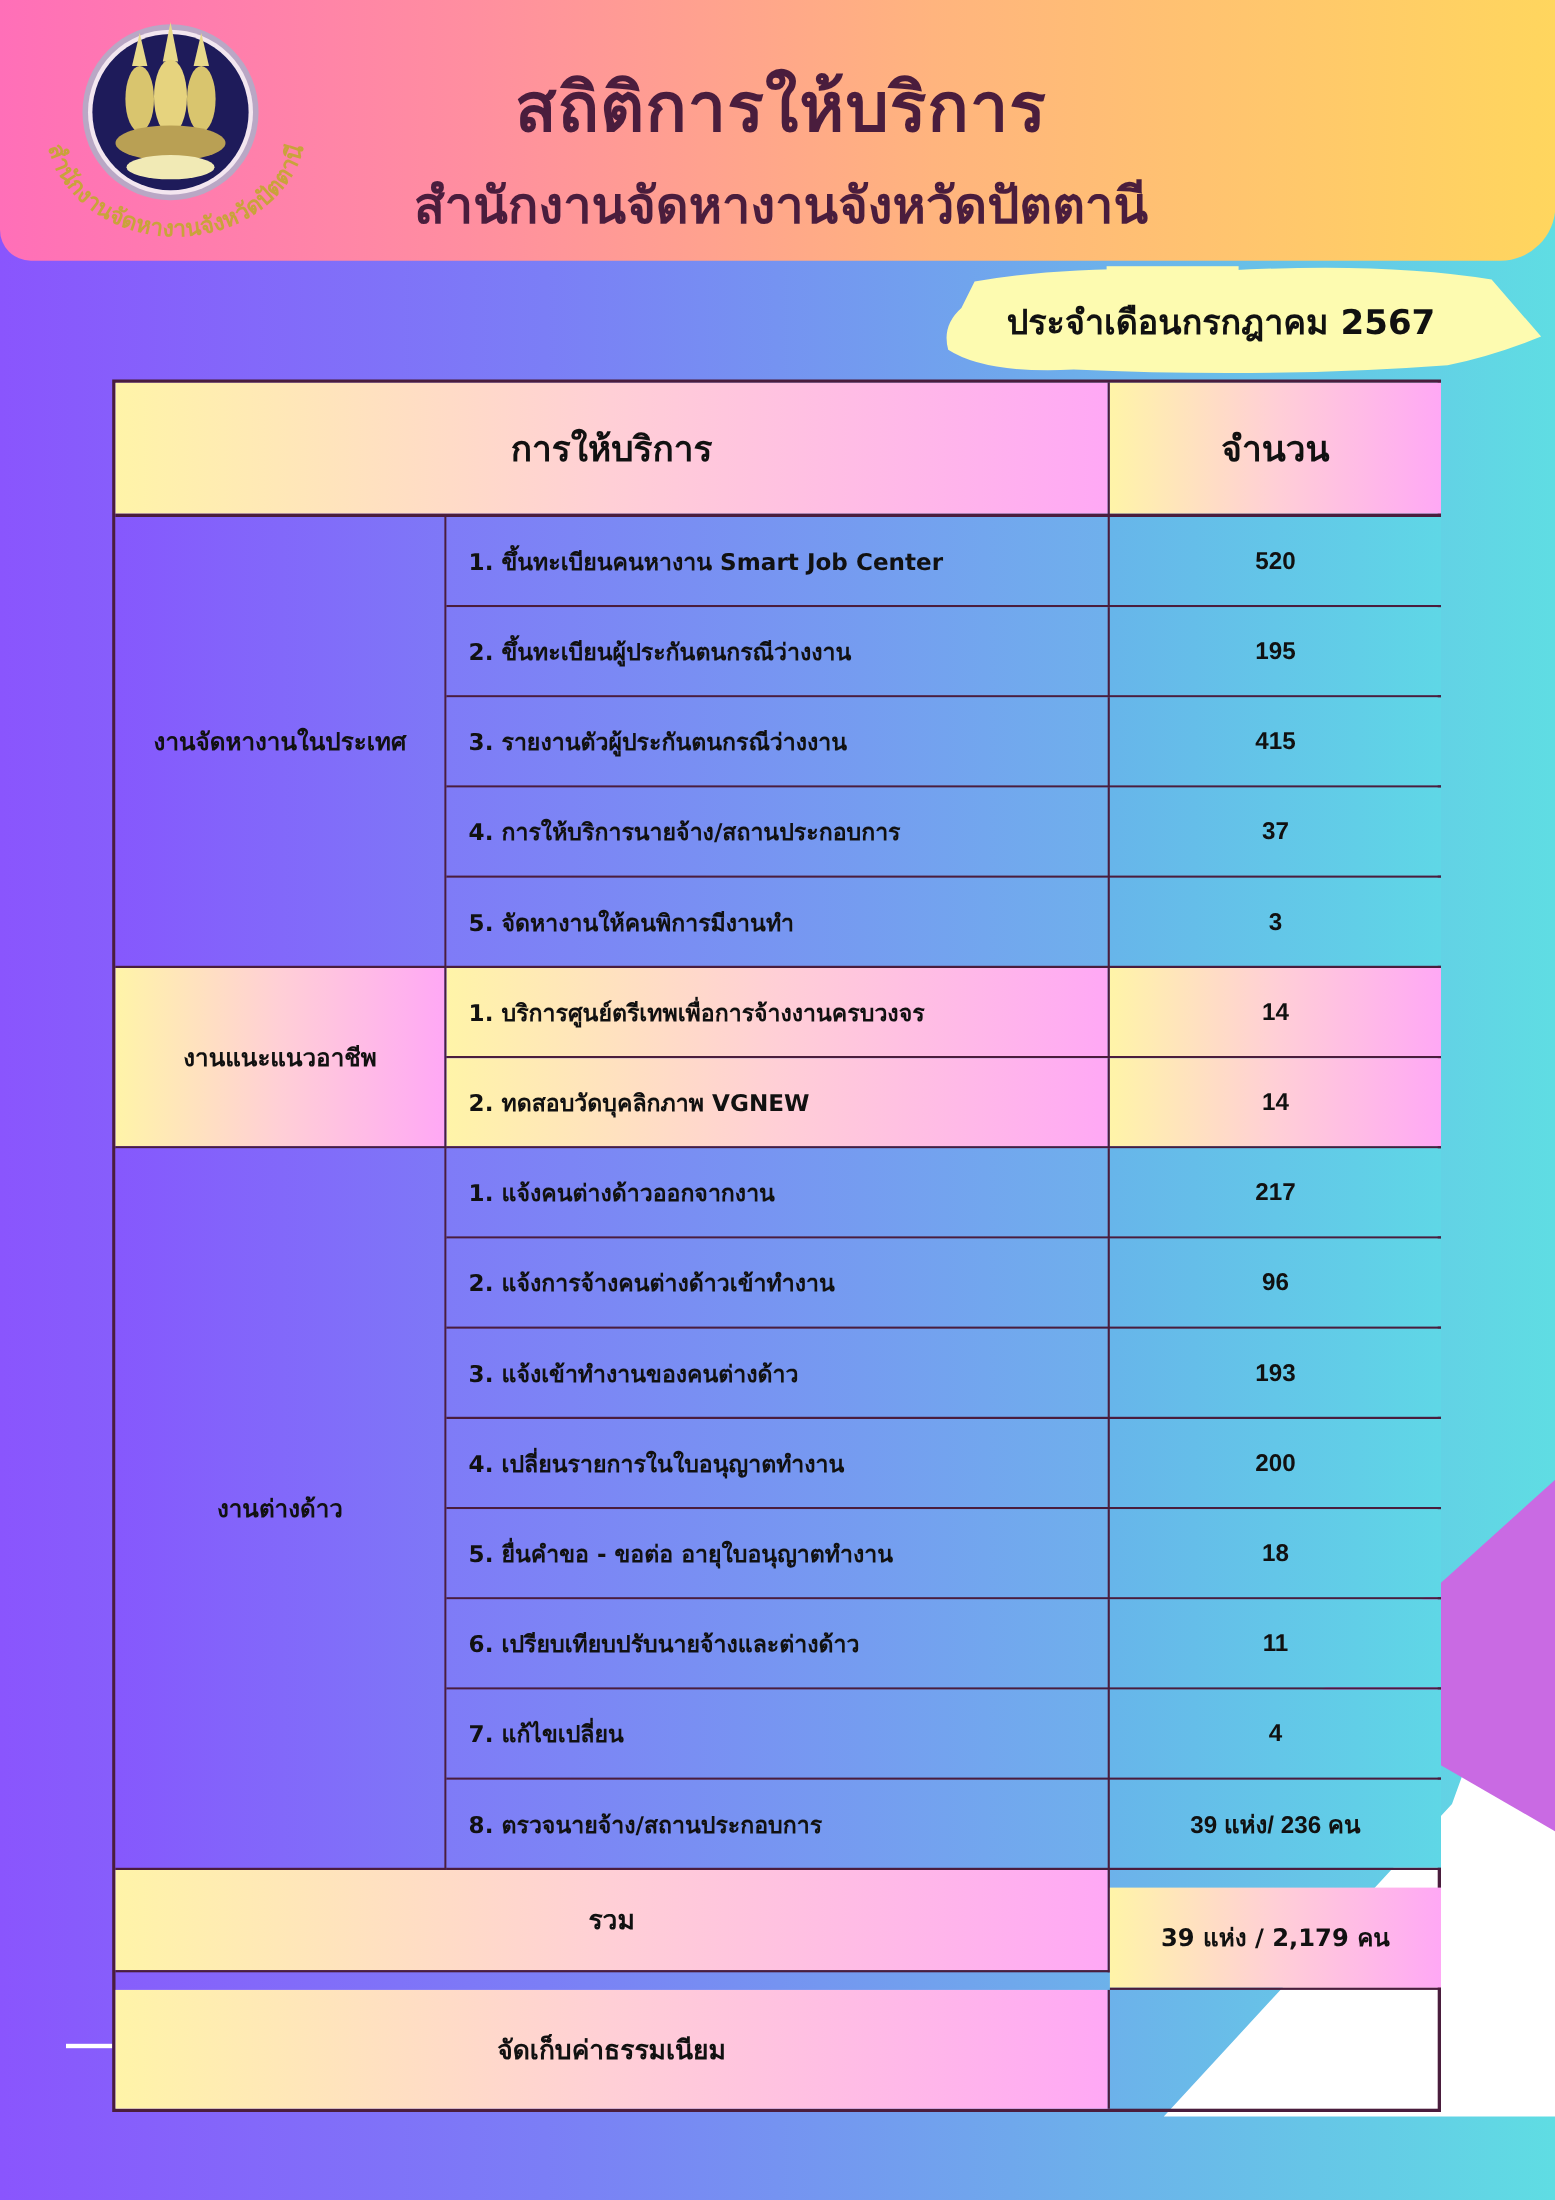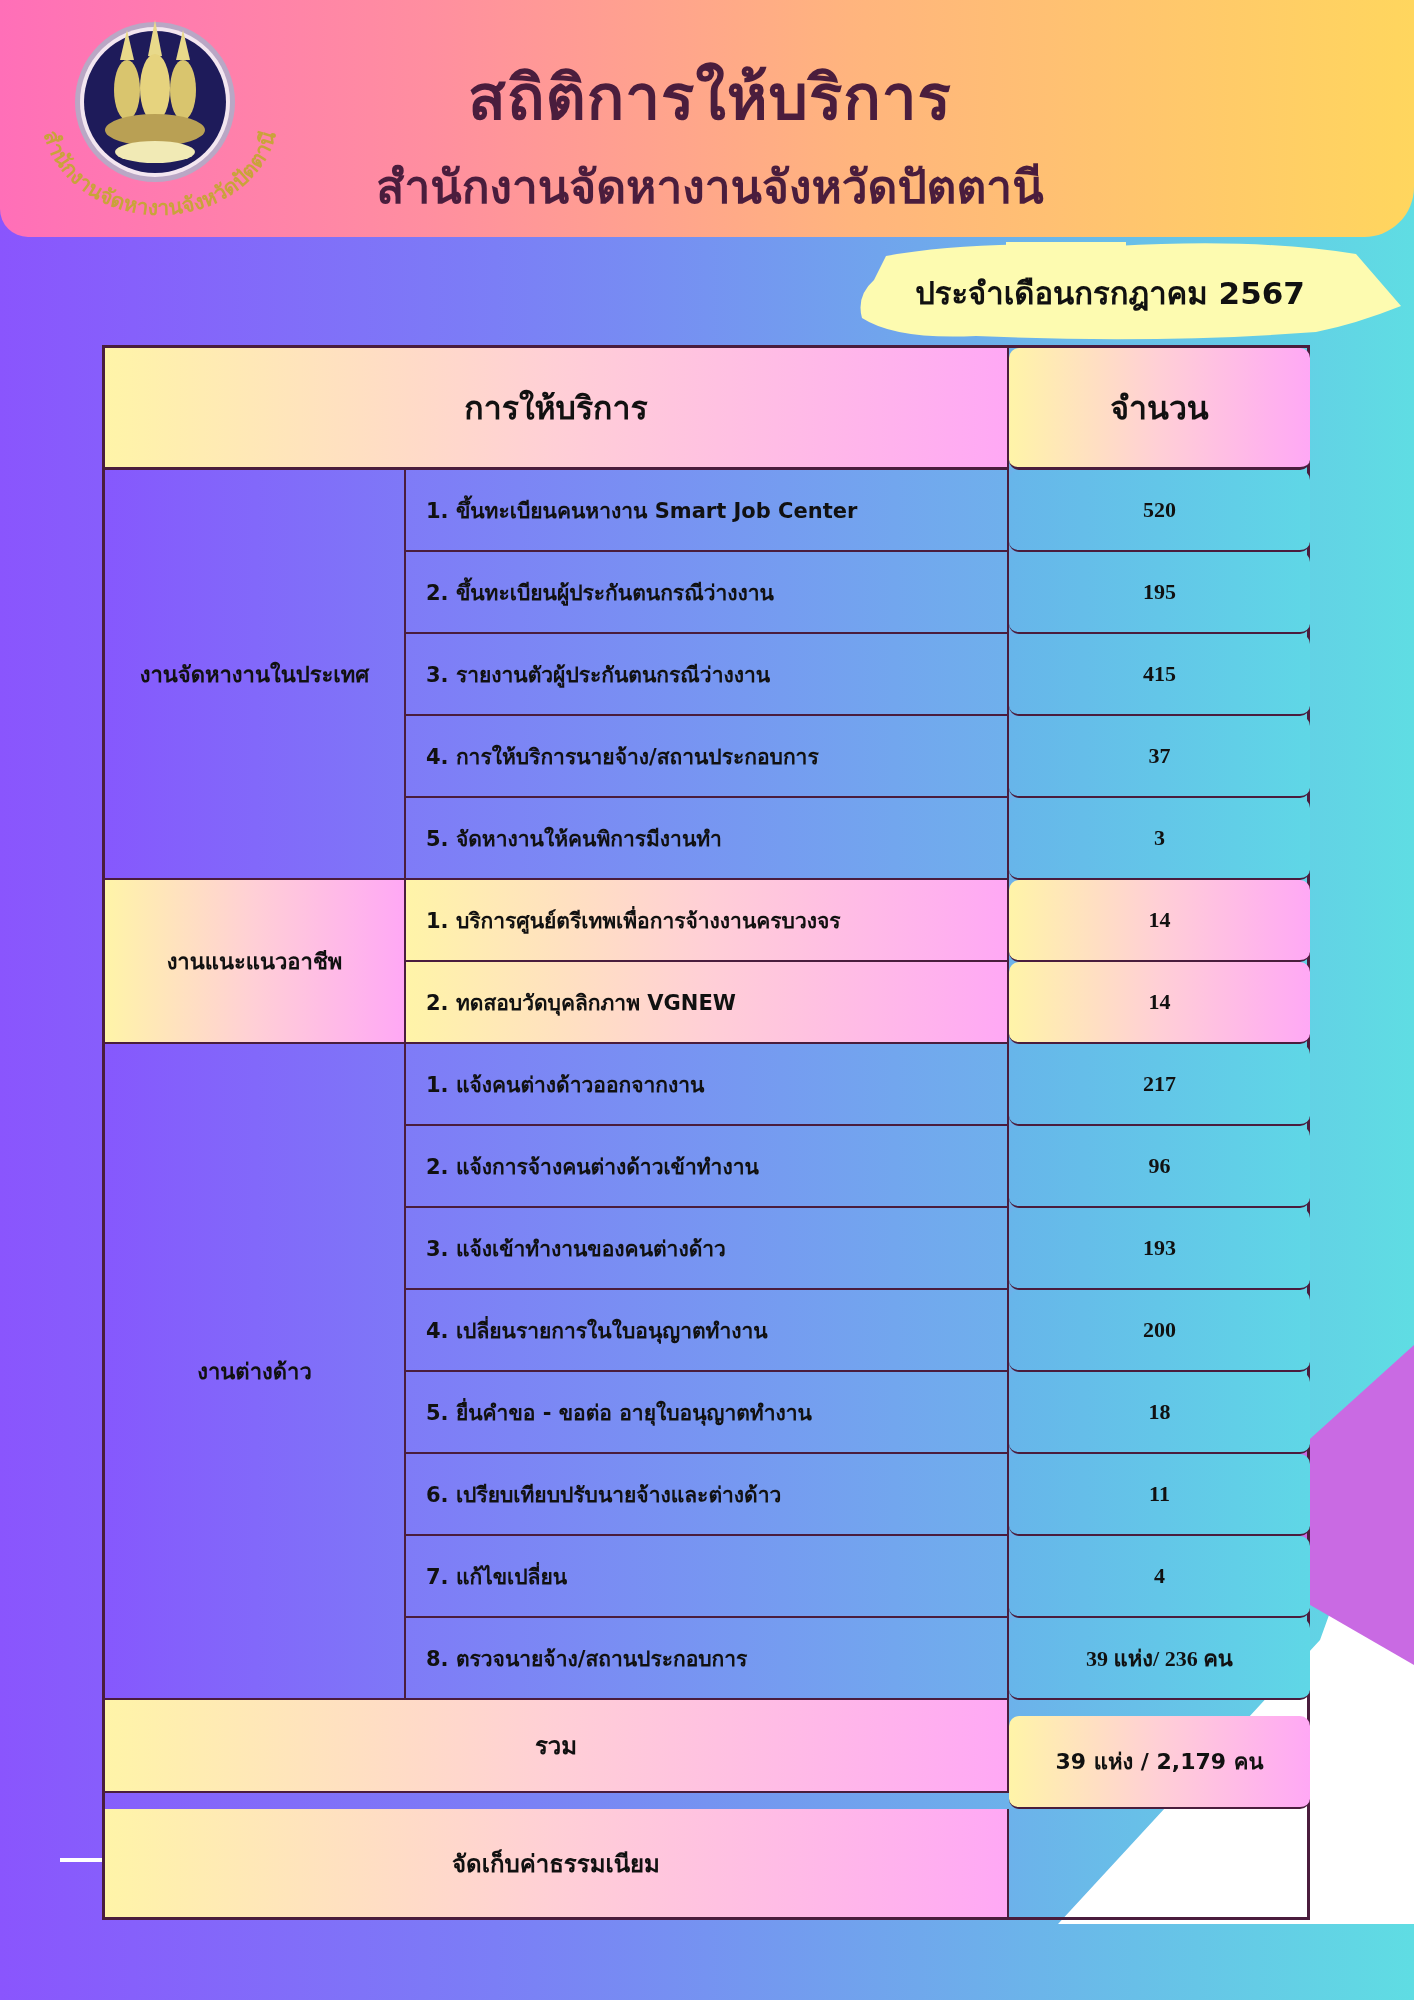--- a/index.html
+++ b/index.html
@@ -50,40 +50,40 @@
     border: 3px solid #4a1d3d;
     display: grid;
     grid-template-columns: 301px 603px 301px;
   }
   .cell {
     border-right: 2px solid #4a1d3d;
     border-bottom: 2px solid #4a1d3d;
     display: flex; align-items: center;
     color: #111;
   }
-  .cell.last-col { border-right: none; border-radius: 10px; }
+  .cell.last-col { border-right: none; }
   .head {
     height: 122px; justify-content: center;
     font-family: "DejaVu Sans", sans-serif; font-weight: bold; font-size: 32px;
     background: linear-gradient(90deg, #fff4a8 0%, #ffcfd6 50%, #ffa8f5 100%);
     border-bottom-width: 3px;
   }
   .head.span2 { grid-column: 1 / 3; }
   .blue { background: linear-gradient(90deg, #7f7bf7 0%, #6fb0ec 100%); }
   .blue-num { background: linear-gradient(90deg, #67b5ea 0%, #5fd7e6 100%); }
   .blue-group { background: linear-gradient(90deg, #8658fd 0%, #7e78f7 100%); }
   .pink { background: linear-gradient(90deg, #fff4a8 0%, #ffcfd6 50%, #ffa8f5 100%); }
   .row-cell { height: 82px; }
   .item {
     padding-left: 20px;
     font-family: "DejaVu Sans", sans-serif; font-weight: bold; font-size: 21px;
   }
   .num {
     justify-content: center;
-    font-family: Liberation Serif, serif; font-weight: bold; font-size: 22px;
+    font-family: Liberation Sans, sans-serif; font-weight: bold; font-size: 22px;
   }
   .group {
     justify-content: center; text-align: center;
     font-family: "DejaVu Serif", serif; font-weight: bold; font-size: 22px;
   }
   .g1 { grid-row: 2 / 7; }
   .g2 { grid-row: 7 / 9; }
   .g3 { grid-row: 9 / 17; }
   .total-label {
     grid-column: 1 / 3; height: 93px; justify-content: center;

